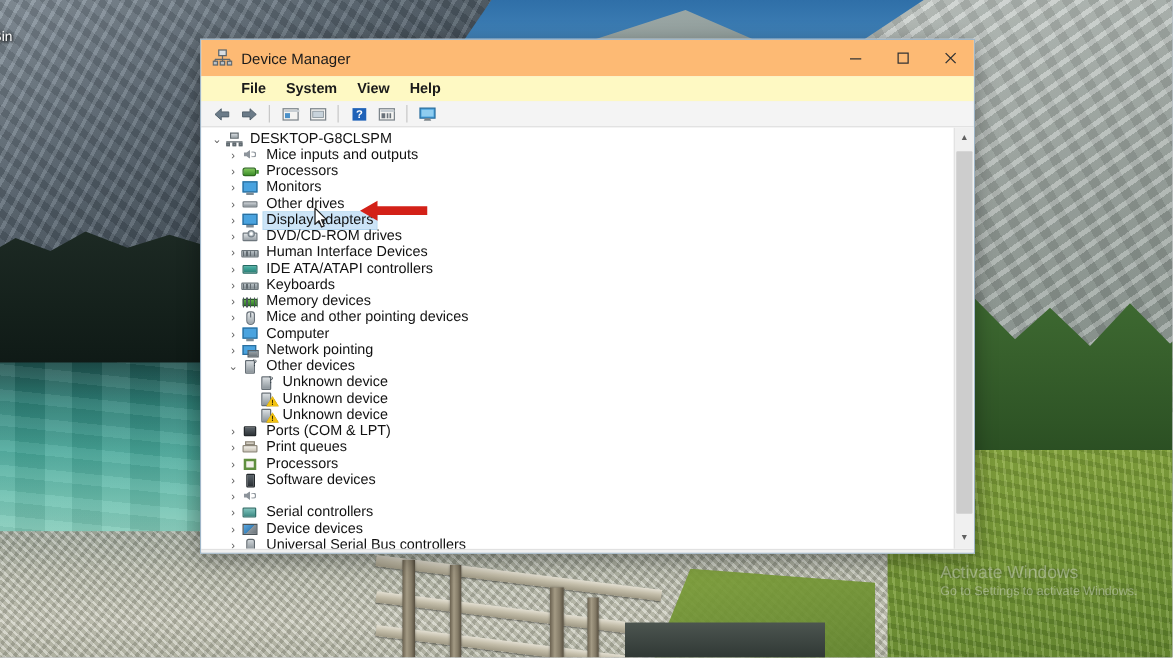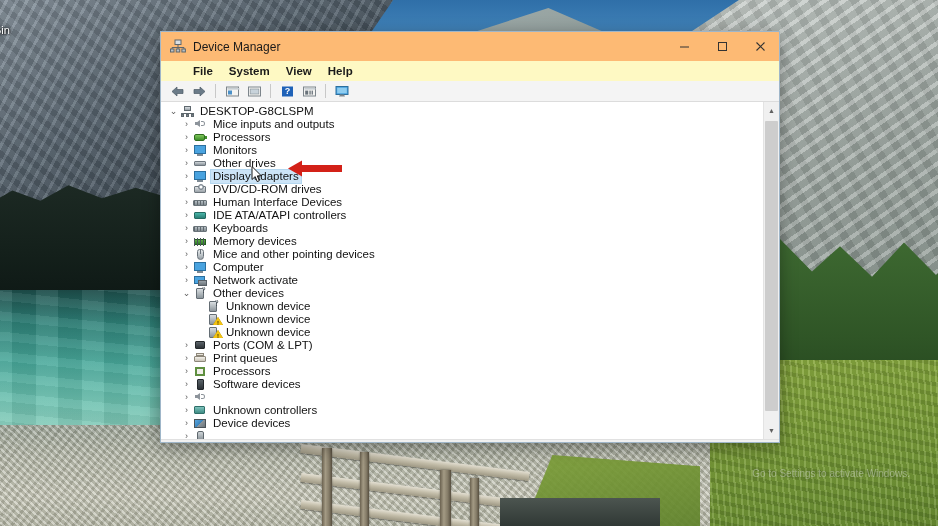--- a/index.html
+++ b/index.html
@@ -157,21 +157,21 @@
     position: absolute;
     right: 28px;
     bottom: 46px;
     text-align: left;
     color: rgba(235,242,230,.42);
     text-shadow: 0 0 2px rgba(0,0,0,.25);
     font-family: "Liberation Sans", sans-serif;
     line-height: 1.35;
   }
   .watermark .wm-title { font-size: 14px; }
-  .watermark .wm-sub { font-size: 10px; margin-left: 26px; }
+  .watermark .wm-sub { font-size: 10px; }
 
   
   #dm-window {
     position: absolute;
     left: 160px; top: 31px;
     width: 620px; height: 412px;
     background: #f0f0f0;
     border: 1px solid #9fb6c9;
     box-shadow: 0 4px 16px rgba(0,0,0,.35);
     display: flex;
@@ -530,20 +530,21 @@
   <div class="wp-layer fence-rail" style="left:300px; top:513px; width:215px; height:9px; transform:rotate(7deg);"></div>
   <div class="wp-layer fence-post" style="left:322px; top:448px; width:10px; height:78px;"></div>
   <div class="wp-layer fence-post" style="left:360px; top:452px; width:9px; height:74px;"></div>
   <div class="wp-layer fence-post" style="left:440px; top:470px; width:11px; height:56px;"></div>
   <div class="wp-layer fence-post" style="left:470px; top:478px; width:9px; height:48px;"></div>
   <div class="wp-layer" style="left:500px; top:498px; width:160px; height:30px; background:linear-gradient(180deg,#4c5550,#2e3633);"></div>
 
   <div class="bin-label">Bin</div>
 
   <div class="watermark">
+    <div class="wm-title">Activate Windows</div>
     <div class="wm-sub">Go to Settings to activate Windows.</div>
   </div>
 </div>
 
 <div id="dm-window">
 
   <div class="titlebar">
     <div class="title-icon">
       <svg width="16" height="16" viewBox="0 0 16 16">
         <rect x="5" y="1" width="6" height="4.5" fill="#d9dee2" stroke="#5d666c" stroke-width="1"></rect>
@@ -754,21 +755,21 @@
         </div>
         <div class="node-label">Computer</div>
       </div>
 
       <div class="node" style="padding-left:19px;">
         <div class="chev">›</div>
         <div class="node-icon">
           <div class="ic ic-net"></div>
             <div class="ic ic-net-card"></div>
         </div>
-        <div class="node-label">Network activate</div>
+        <div class="node-label">Network pointing</div>
       </div>
 
       <div class="node" style="padding-left:19px;">
         <div class="chev">⌄</div>
         <div class="node-icon">
           <div class="ic ic-unknown"></div>
             <div class="ic ic-q">?</div>
         </div>
         <div class="node-label">Other devices</div>
       </div>
@@ -838,36 +839,37 @@
           <div class="ic ic-speaker"></div>
             <div class="ic ic-speaker-wave"></div>
         </div>
       </div>
 
       <div class="node" style="padding-left:19px;">
         <div class="chev">›</div>
         <div class="node-icon">
           <div class="ic ic-storage"></div>
         </div>
-        <div class="node-label">Unknown controllers</div>
+        <div class="node-label">Serial controllers</div>
       </div>
 
       <div class="node" style="padding-left:19px;">
         <div class="chev">›</div>
         <div class="node-icon">
           <div class="ic ic-sys"></div>
         </div>
         <div class="node-label">Device devices</div>
       </div>
 
       <div class="node" style="padding-left:19px;">
         <div class="chev">›</div>
         <div class="node-icon">
           <div class="ic ic-usb"></div>
         </div>
+        <div class="node-label">Universal Serial Bus controllers</div>
       </div>
 
     </div>
 
     <div class="scrollbar">
       <div class="sb-arrow">▲</div>
       <div class="sb-track">
         <div class="sb-thumb"></div>
       </div>
       <div class="sb-arrow">▼</div>

